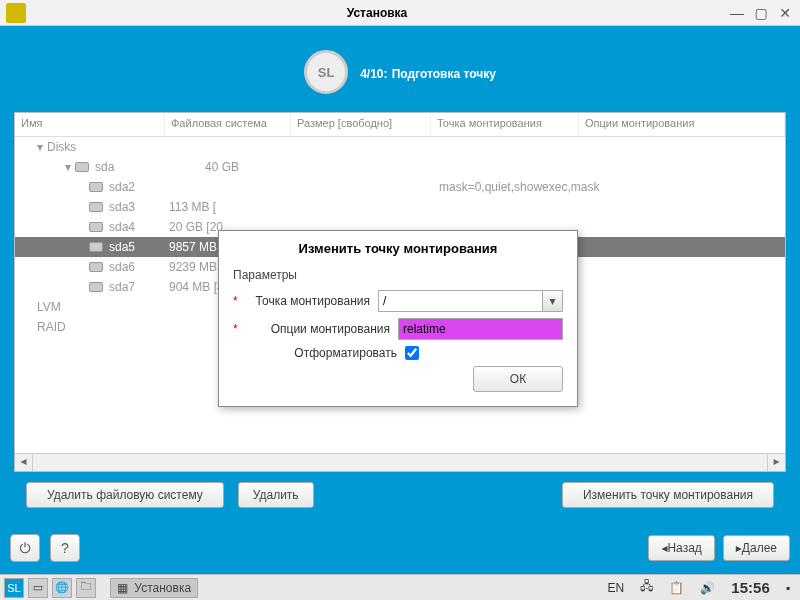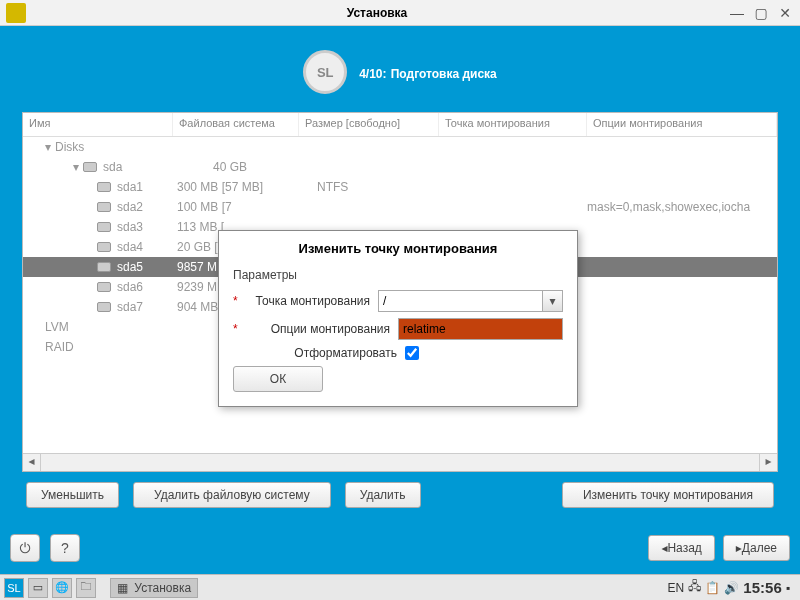--- a/index.html
+++ b/index.html
@@ -5,21 +5,21 @@
 *{box-sizing:border-box;margin:0;padding:0;font-family:Arial,sans-serif;font-size:12px}
 body{width:800px;height:600px;background:#e5e5e5;overflow:hidden;position:relative}
 .titlebar{height:26px;background:#f2f2f2;border-bottom:1px solid #ccc;display:flex;align-items:center;padding:0 6px}
 .titlebar .logo{width:20px;height:20px;background:#d4b800;border-radius:2px;margin-right:6px}
 .titlebar .title{flex:1;text-align:center;font-weight:bold}
 .titlebar .win-btn{width:18px;height:18px;margin-left:6px;display:flex;align-items:center;justify-content:center;cursor:pointer;font-size:14px;color:#555}
 .main{background:#0099d4;height:548px;padding:10px;position:relative}
 .step-header{display:flex;align-items:center;justify-content:center;padding:14px 0 18px}
 .step-icon{width:44px;height:44px;background:#eee;border-radius:50%;border:3px solid #ccc;display:flex;align-items:center;justify-content:center;font-weight:bold;font-size:13px;color:#888;margin-right:12px}
 .step-title{color:#fff;font-size:15px;font-weight:bold}
-.panel{background:#fff;border:1px solid #bbb;height:360px;margin:0 12px;position:relative;overflow:hidden}
+.panel{background:#fff;border:1px solid #bbb;height:360px;margin:0 4px;position:relative;overflow:hidden}
 .table-header{display:flex;background:#fff;border-bottom:1px solid #ddd;height:24px}
 .th{padding:4px 6px;color:#888;font-size:11px;border-right:1px solid #eee}
 .tree{overflow:auto;height:312px}
 .row{display:flex;align-items:center;height:20px;padding-left:6px;color:#999}
 .row.lvl1{padding-left:22px}
 .row.lvl2{padding-left:50px}
 .row.lvl3{padding-left:74px}
 .row.sel{background:#7a7a7a;color:#fff}
 .disk-icon{display:inline-block;width:14px;height:10px;background:#ccc;border:1px solid #999;border-radius:2px;margin-right:6px}
 .arrow{color:#999;margin-right:4px}
@@ -32,55 +32,55 @@
 .btn{background:linear-gradient(#fdfdfd,#e8e8e8);border:1px solid #aaa;border-radius:3px;padding:5px 14px;cursor:pointer;color:#444}
 .btn.wide{padding:5px 20px}
 .bottom-nav{position:absolute;left:10px;right:10px;bottom:12px;display:flex;align-items:center}
 .round-btn{width:30px;height:28px;background:linear-gradient(#fdfdfd,#e8e8e8);border:1px solid #aaa;border-radius:4px;display:flex;align-items:center;justify-content:center;margin-right:10px;cursor:pointer;color:#555;font-size:14px}
 .nav-btn{margin-left:8px;padding:5px 12px;display:flex;align-items:center}
 .spacer{flex:1}
 .taskbar{position:absolute;bottom:0;left:0;right:0;height:26px;background:#e8e8e8;border-top:1px solid #bbb;display:flex;align-items:center;padding:0 4px;gap:4px}
 .tb-item{height:20px;background:#d0d0d0;border:1px solid #aaa;padding:0 6px;display:flex;align-items:center;font-size:11px;color:#444}
 .tb-icon{width:20px;justify-content:center}
 .tb-active{background:#c8c8c8}
-.tray{margin-left:auto;display:flex;align-items:center;gap:4px;padding-right:6px;color:#333}
+.tray{margin-left:auto;display:flex;align-items:center;gap:16px;padding-right:6px;color:#333}
 .clock{font-size:15px;font-weight:bold;color:#333}
 
 .modal{position:absolute;left:218px;top:204px;width:360px;background:#fff;border:1px solid #888;box-shadow:2px 2px 8px rgba(0,0,0,.3)}
 .modal-title{text-align:center;font-weight:bold;padding:10px 0 8px;font-size:13px}
 .modal-body{padding:4px 14px 14px}
 .section-label{color:#444;margin-bottom:8px}
 .form-row{display:flex;align-items:center;margin:6px 0}
 .req{color:#c00;margin-right:4px}
 .form-label{width:160px;text-align:right;padding-right:8px;color:#333}
-.form-input{flex:1;height:22px;border:1px solid #aaa;padding:0 4px;background:#c2410c}
+.form-input{flex:1;height:22px;border:1px solid #aaa;padding:0 4px;background:#d946ef}
 .combo{display:flex;flex:1}
 .combo input{flex:1;border:1px solid #aaa;height:22px;padding:0 4px}
 .combo .dd{width:20px;height:22px;border:1px solid #aaa;border-left:0;background:linear-gradient(#fdfdfd,#e0e0e0);text-align:center;line-height:20px;color:#555}
 .chk{width:14px;height:14px}
-.modal-btns{display:flex;justify-content:space-between;gap:40px;}
+.modal-btns{display:flex;justify-content:flex-end;gap:40px;}
 .modal-btns .btn{min-width:90px;text-align:center}
 </style>
 </head>
 <body>
 
 <div class="titlebar">
   <div class="logo"></div>
   <div class="title">Установка</div>
   <div class="win-btn">—</div>
   <div class="win-btn">▢</div>
   <div class="win-btn">✕</div>
 </div>
 
 <div class="main">
   <div class="step-header">
     <div class="step-icon">SL</div>
     <div class="step-title">
       <span>4/10:</span>
-      <span>Подготовка диска</span>
+      <span>Подготовка точку</span>
     </div>
   </div>
 
   <div class="panel">
     <div class="table-header">
       <div class="th" style="width:150px">Имя</div>
       <div class="th" style="width:126px">Файловая система</div>
       <div class="th" style="width:140px">Размер [свободно]</div>
       <div class="th" style="width:148px">Точка монтирования</div>
       <div class="th" style="flex:1">Опции монтирования</div>
@@ -91,31 +91,24 @@
           <span>Disks</span>
         </div>
       <div class="row lvl2">
           <span class="arrow">▾</span>
           <span class="disk-icon"></span>
           <span class="col-name">sda</span>
           <span>40 GB</span>
         </div>
       <div class="row lvl3">
           <span class="disk-icon"></span>
-          <span style="width:60px">sda1</span>
-          <span class="col-size">300 MB [57 MB]</span>
-          <span>NTFS</span>
-        </div>
-      <div class="row lvl3">
-          <span class="disk-icon"></span>
           <span style="width:60px">sda2</span>
-          <span class="col-size">100 MB [7</span>
           <span style="width:120px"></span>
           <span style="width:150px"></span>
-          <span>mask=0,mask,showexec,iocha</span>
+          <span>mask=0,quiet,showexec,mask</span>
         </div>
       <div class="row lvl3">
           <span class="disk-icon"></span>
           <span style="width:60px">sda3</span>
           <span>113 MB [</span>
         </div>
       <div class="row lvl3">
           <span class="disk-icon"></span>
           <span style="width:60px">sda4</span>
           <span>20 GB [20</span>
@@ -143,21 +136,20 @@
         </div>
     </div>
     <div class="scroll-h">
       <div class="sb">◂</div>
       <div style="flex:1"></div>
       <div class="sb">▸</div>
     </div>
   </div>
 
   <div class="action-row">
-    <button class="btn">Уменьшить</button>
     <button class="btn wide">Удалить файловую систему</button>
     <button class="btn">Удалить</button>
     <div style="flex:1"></div>
     <button class="btn wide">Изменить точку монтирования</button>
   </div>
 
   <div class="bottom-nav">
     <div class="round-btn">⏻</div>
     <div class="round-btn">?</div>
     <div class="spacer"></div>

